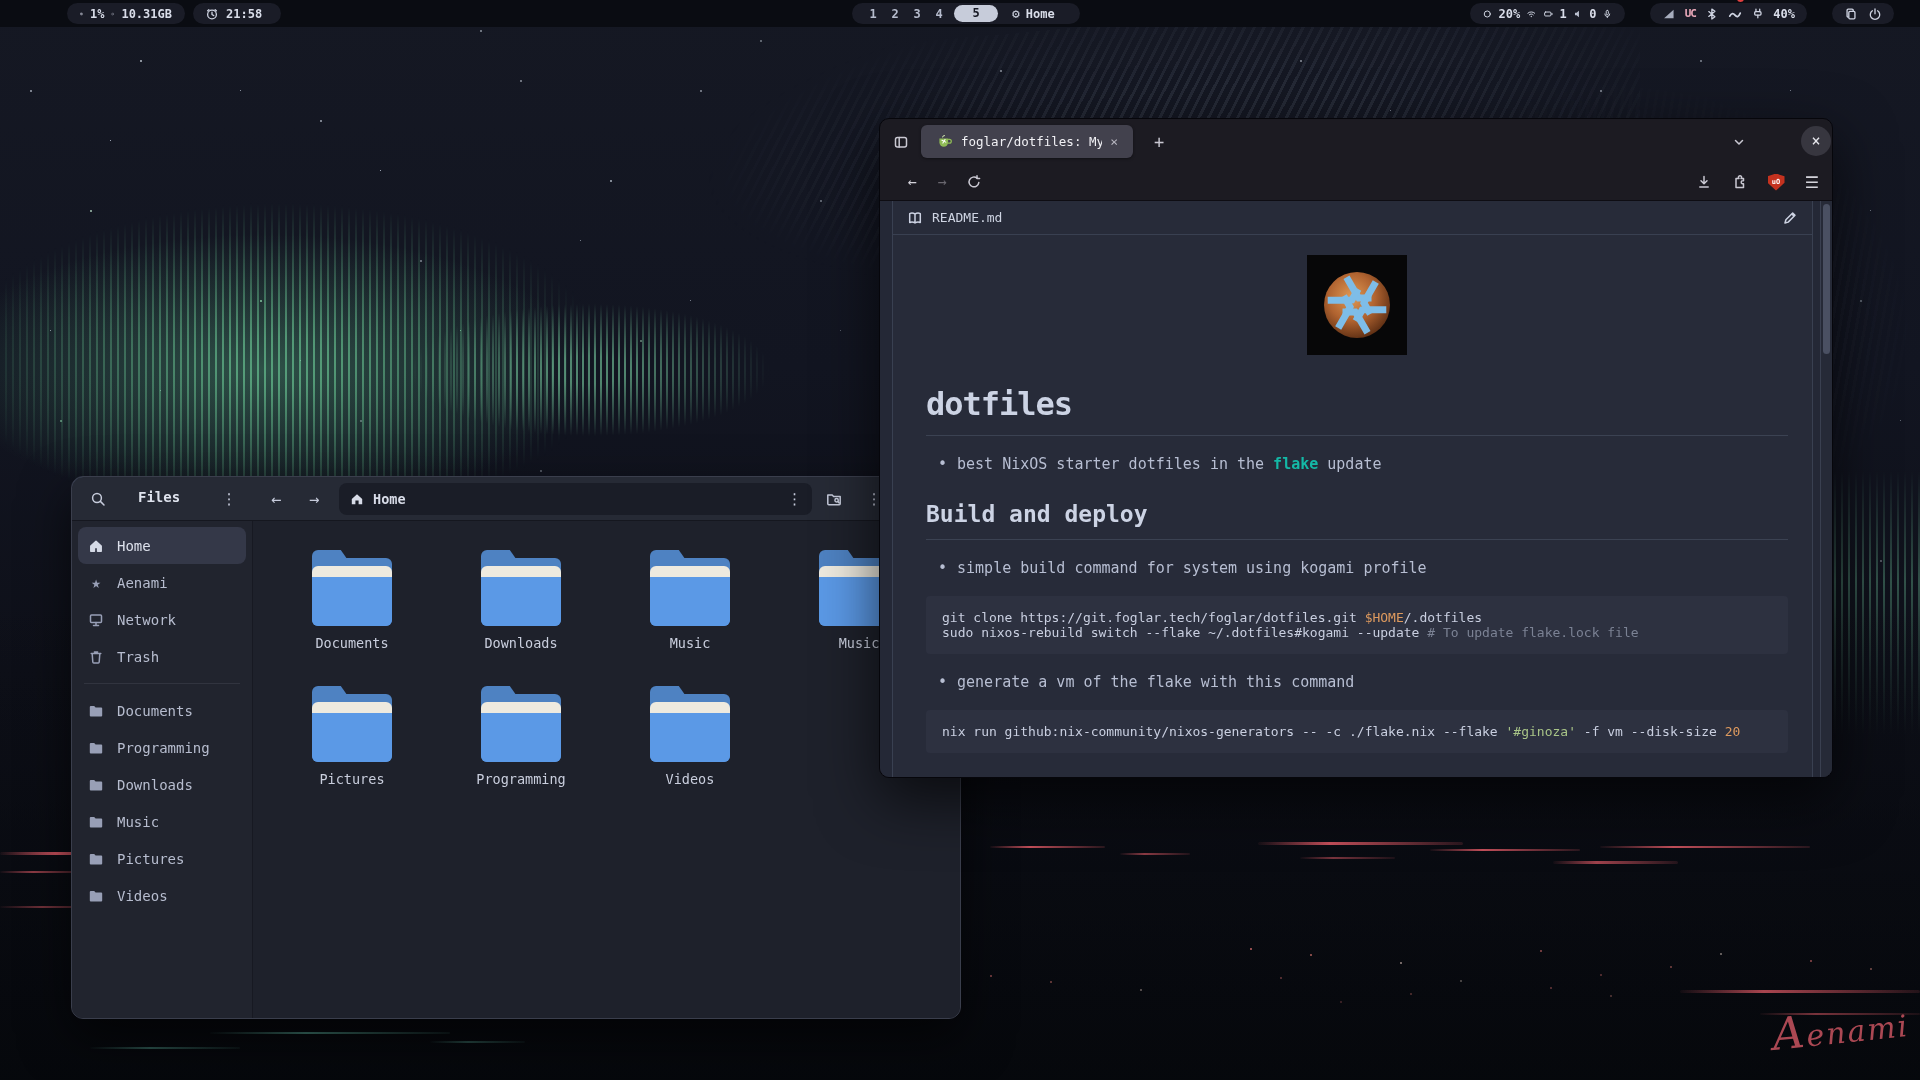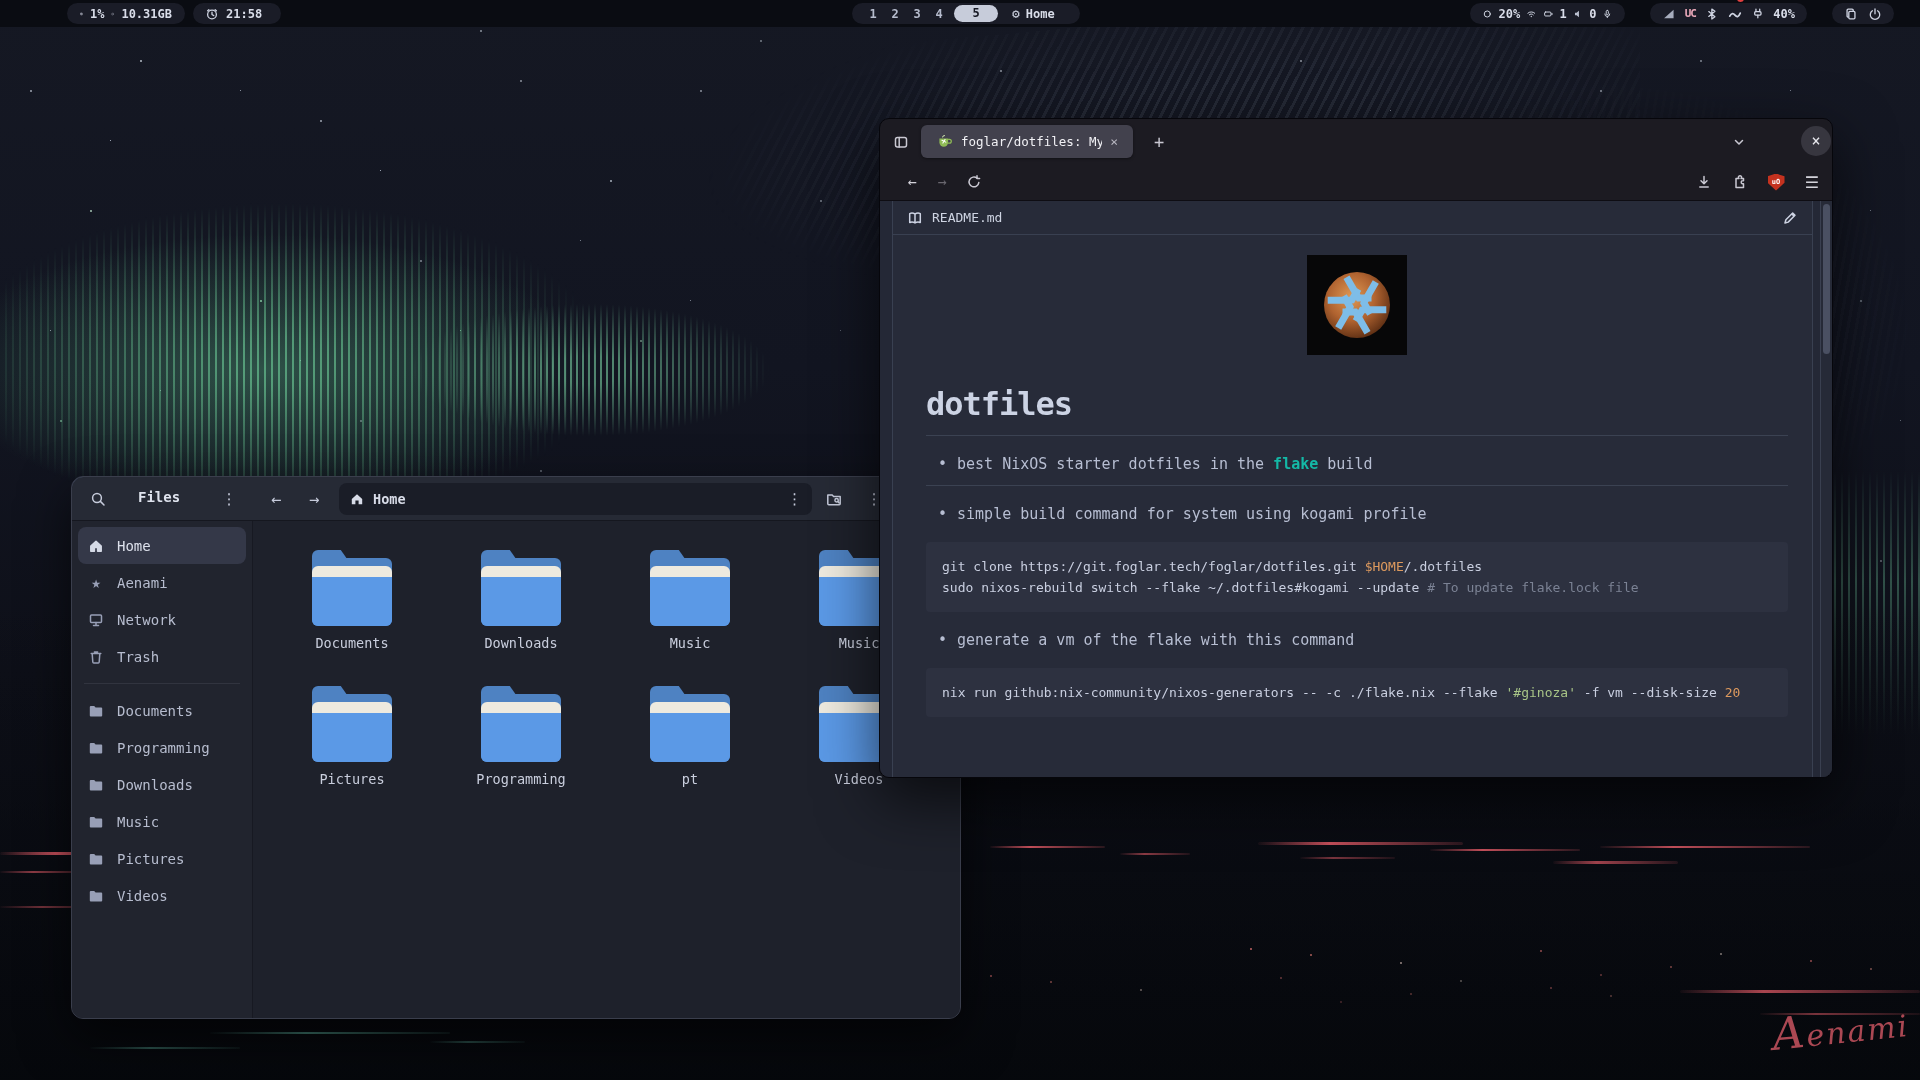--- a/index.html
+++ b/index.html
@@ -151,21 +151,21 @@
   .rbody { padding:0 24px 0 33px; color:#b7bed2; }
   .logo-wrap { text-align:center; padding-top:20px; }
   .nixlogo { width:100px; height:100px; }
   .rbody h1 { font-size:32px; color:#ccd3e4; margin-top:26px; font-weight:bold; letter-spacing:-1px; }
   .rbody h2 { font-size:23px; color:#ccd3e4; margin-top:28px; font-weight:bold; }
   .rbody hr { border:none; border-top:1px solid #3b4252; margin-top:12px; }
   .li { display:flex; margin-top:19px; font-size:15px; gap:10px; padding-left:12px; }
   .li .bdot { color:#b7bed2; }
   .li b { color:#14b8a6; }
   .codeblock { margin-top:19px; background:#2d3140; border-radius:4px; padding:14px 16px; font-size:13px;
-    line-height:21px; color:#c9cfe0; white-space:pre; overflow:hidden; }
+    line-height:15px; color:#c9cfe0; white-space:pre; overflow:hidden; }
   .tok-var { color:#de9a5e; } .tok-com { color:#7b8294; } .tok-str { color:#a8c487; } .tok-num { color:#de9a5e; }
   .rscroll { position:absolute; right:0; top:0; width:12px; bottom:0; background:#262a37; border-left:1px solid #3a4050; }
   .rthumb { position:absolute; left:2px; top:3px; width:7px; height:150px; border-radius:4px; background:#4a5062; }
 </style>
 </head>
 <body>
 
 <div id="desktop">
 
   <div class="wall">
@@ -443,29 +443,20 @@
             </div>
           <div class="flabel">Programming</div>
         </div>
         <div class="fcell">
           <div class="folder-lg">
               <div class="tab"></div>
               <div class="back"></div>
               <div class="band"></div>
               <div class="front"></div>
             </div>
-          <div class="flabel">pt</div>
-        </div>
-        <div class="fcell">
-          <div class="folder-lg">
-              <div class="tab"></div>
-              <div class="back"></div>
-              <div class="band"></div>
-              <div class="front"></div>
-            </div>
           <div class="flabel">Videos</div>
         </div>
       </div>
     </div>
   </div>
 
   <div class="ffwin">
     <div class="tabbar">
       <div class="ffbtn" style="left:8px;top:10px;width:26px;height:26px">
         <svg class="fficon" viewBox="0 0 16 16">
@@ -557,22 +548,23 @@
                 <use href="#na" transform="rotate(180)" style="fill:#5a7fc8"></use>
                 <use href="#na" transform="rotate(240)"></use>
                 <use href="#na" transform="rotate(300)" style="fill:#5a7fc8"></use>
               </g>
             </svg>
           </div>
           <h1>dotfiles</h1>
           <hr>
           <div class="li">
             <span class="bdot">•</span>
-            <span><span>best NixOS starter dotfiles in the </span><b>flake</b><span> build</span></span>
+            <span><span>best NixOS starter dotfiles in the </span><b>flake</b><span> update</span></span>
           </div>
+          <h2>Build and deploy</h2>
           <hr>
           <div class="li">
             <span class="bdot">•</span>
             <span>simple build command for system using kogami profile</span>
           </div>
           <div class="codeblock"><span>git clone https://git.foglar.tech/foglar/dotfiles.git </span><span class="tok-var">$HOME</span><span>/.dotfiles</span>
 <span>sudo nixos-rebuild switch --flake ~/.dotfiles#kogami --update </span><span class="tok-com"># To update flake.lock file</span></div>
           <div class="li">
             <span class="bdot">•</span>
             <span>generate a vm of the flake with this command</span>

